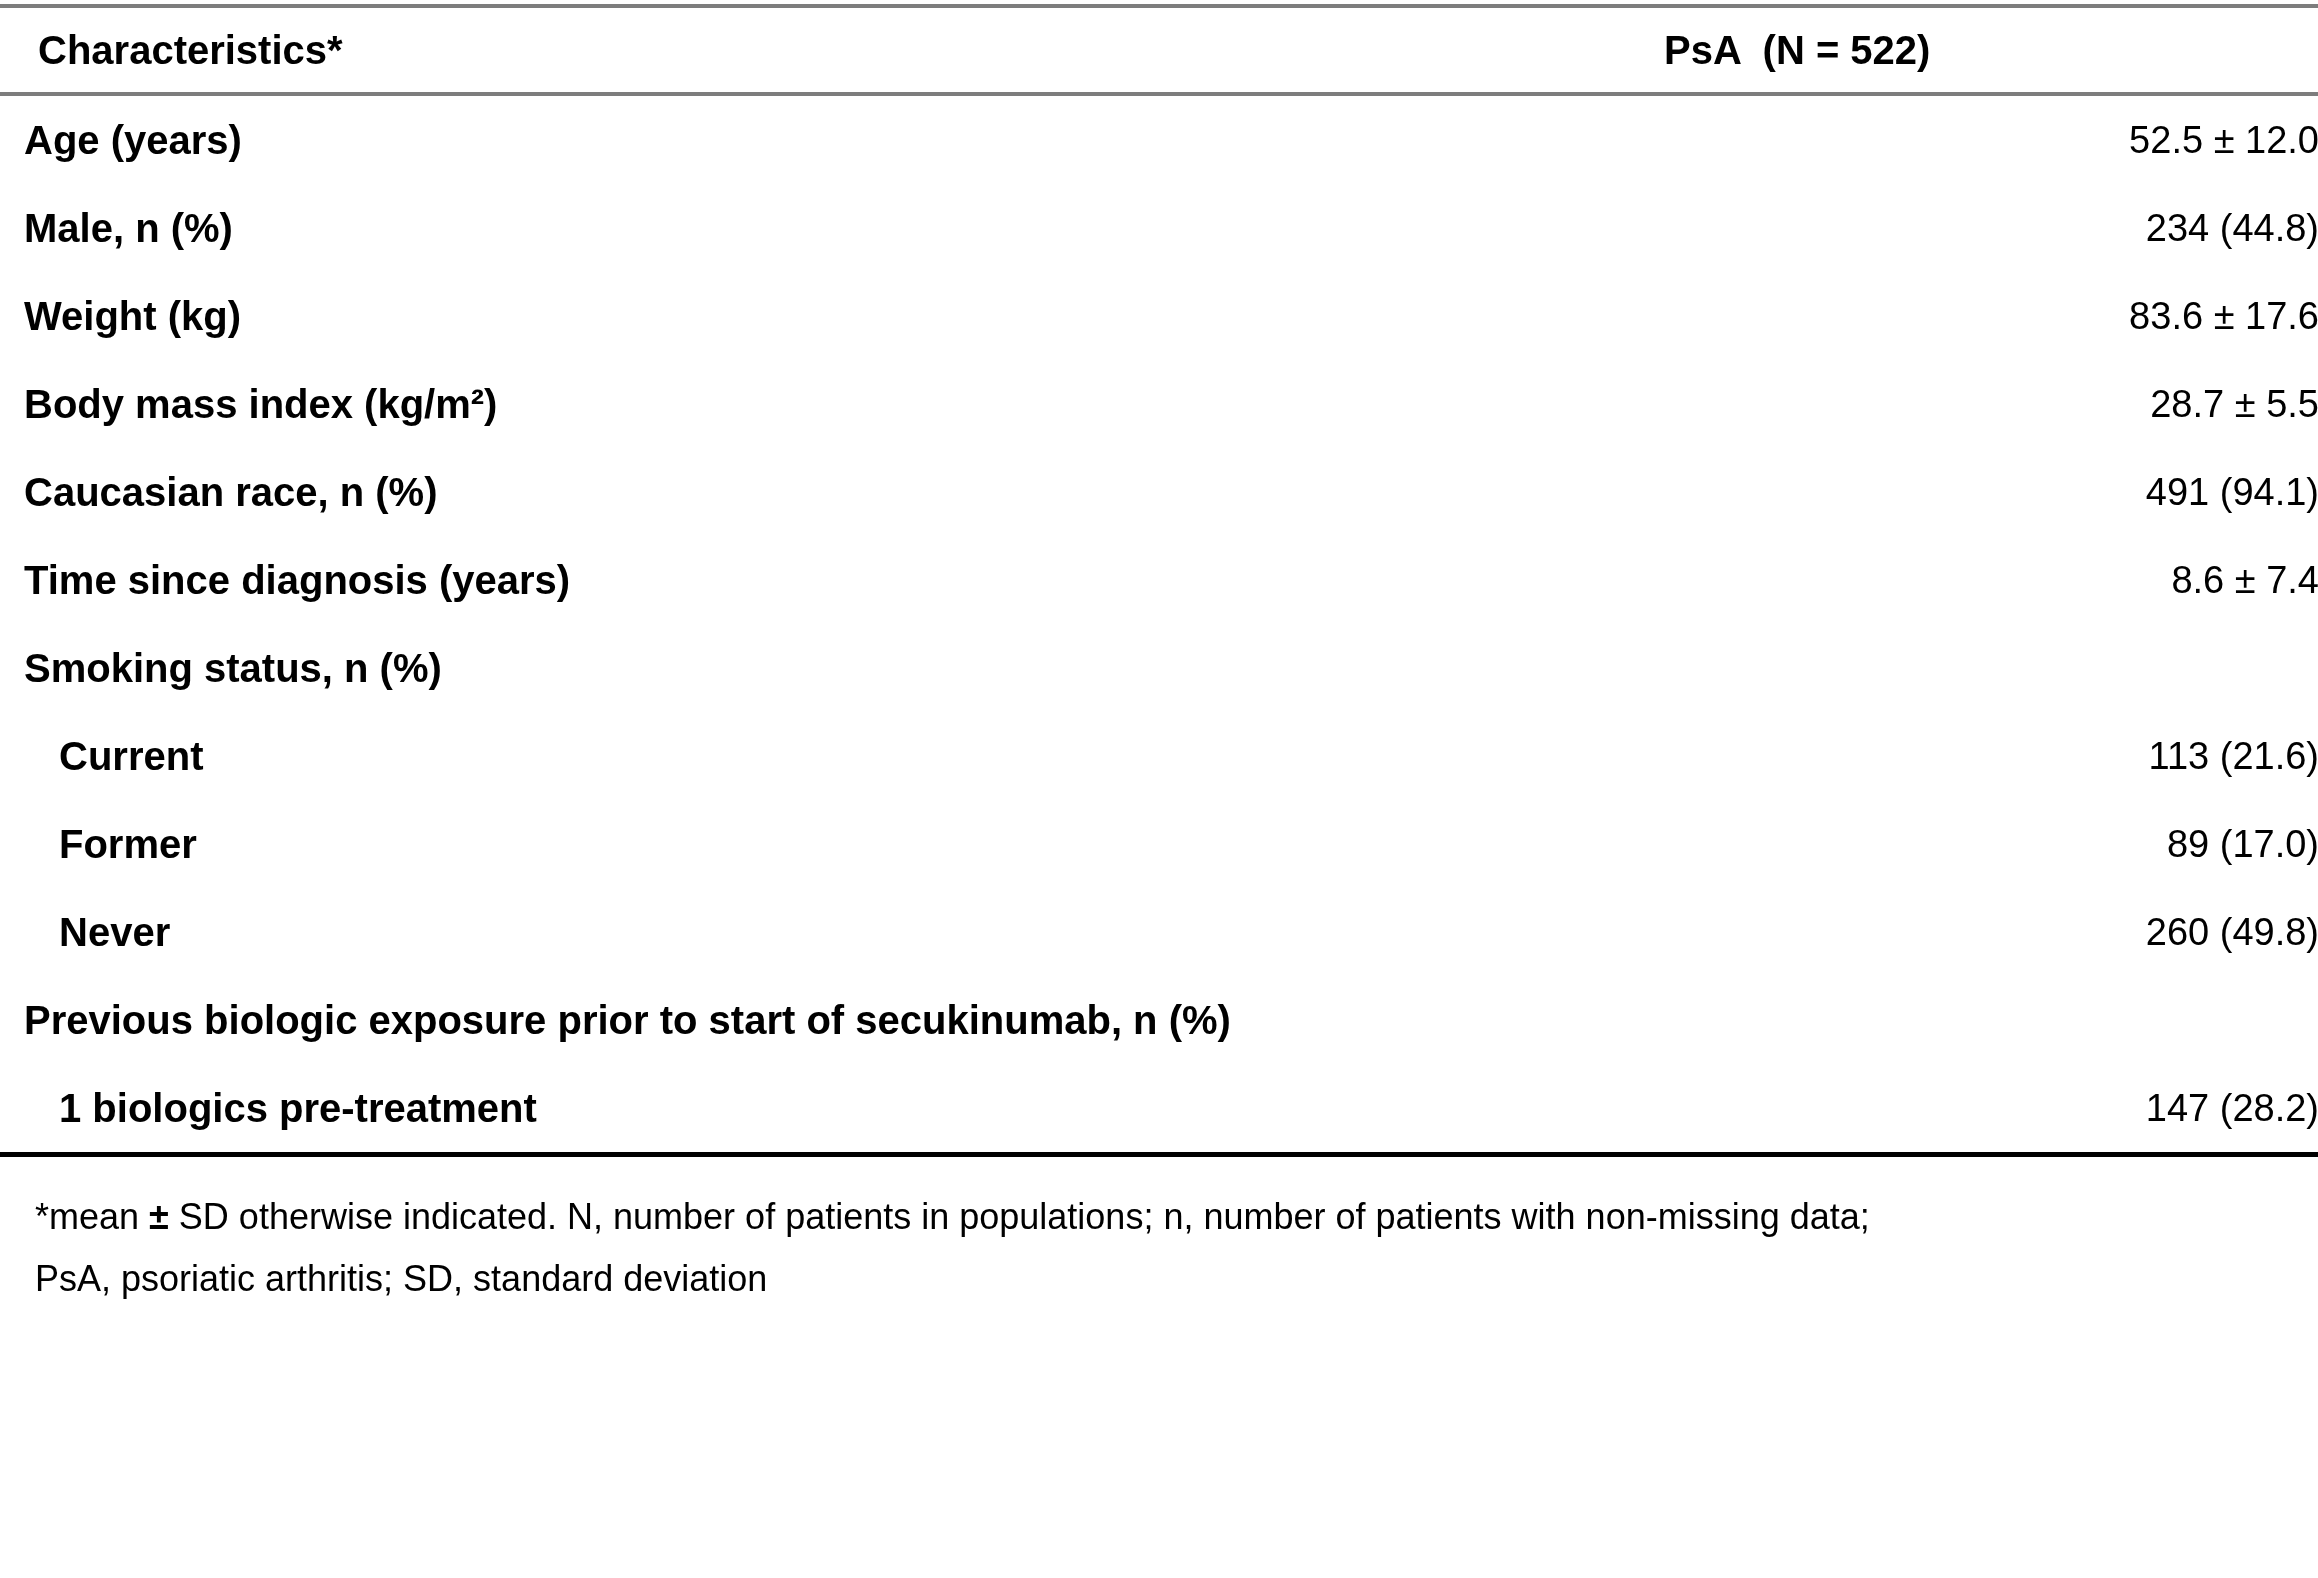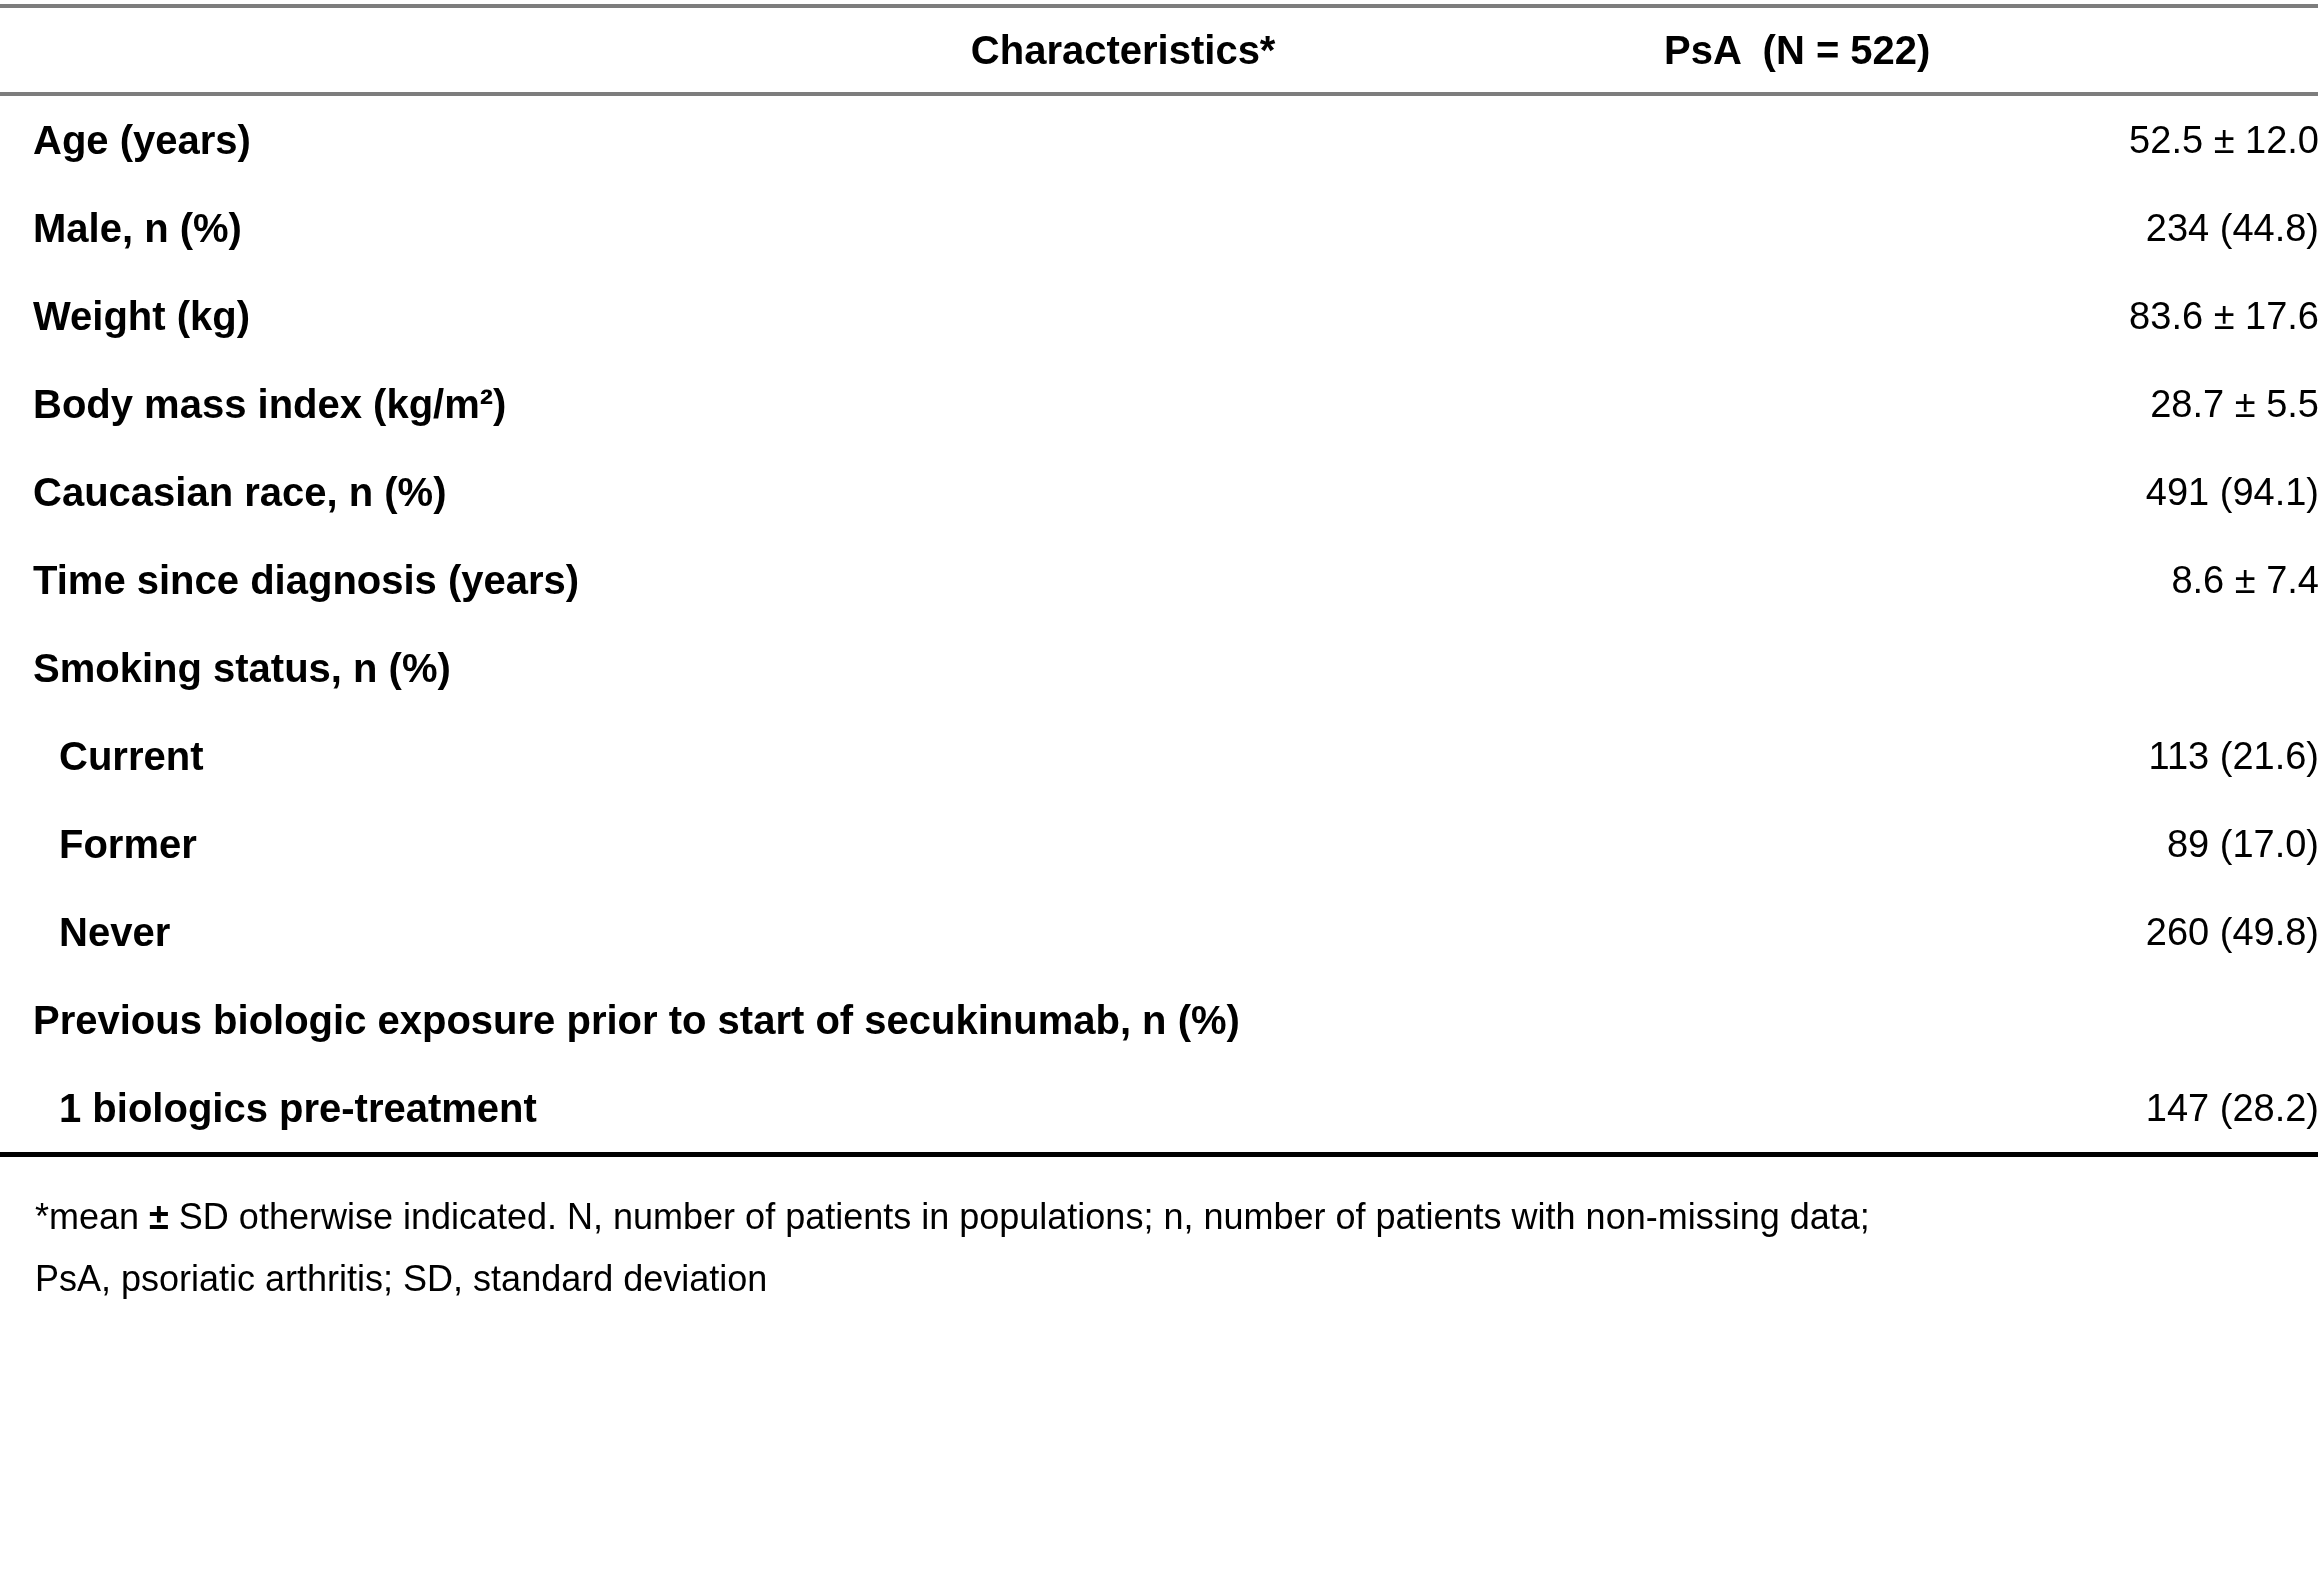--- a/index.html
+++ b/index.html
@@ -29,37 +29,37 @@
 
   thead th {
     border-bottom: 4.2px solid #7d7d7d;
     height: 84px;
     font-size: 40px;
     font-weight: bold;
     vertical-align: middle;
     padding: 0;
   }
   th.h-label {
-    text-align: right;
-    padding-left: 23px;
+    text-align: left;
+    padding-left: 38px;
   }
   th.h-value {
     text-align: center;
     white-space: pre;
   }
 
   tbody td {
     height: 88px;
     vertical-align: middle;
     padding: 0;
     font-size: 40px;
   }
   td.lbl {
     text-align: left;
-    padding-left: 33px;
+    padding-left: 24px;
     font-weight: bold;
   }
   tr.sub td.lbl {
     padding-left: 59px;
     font-weight: bold;
   }
   td.val {
     text-align: right;
     font-size: 38px;
     font-weight: normal;

